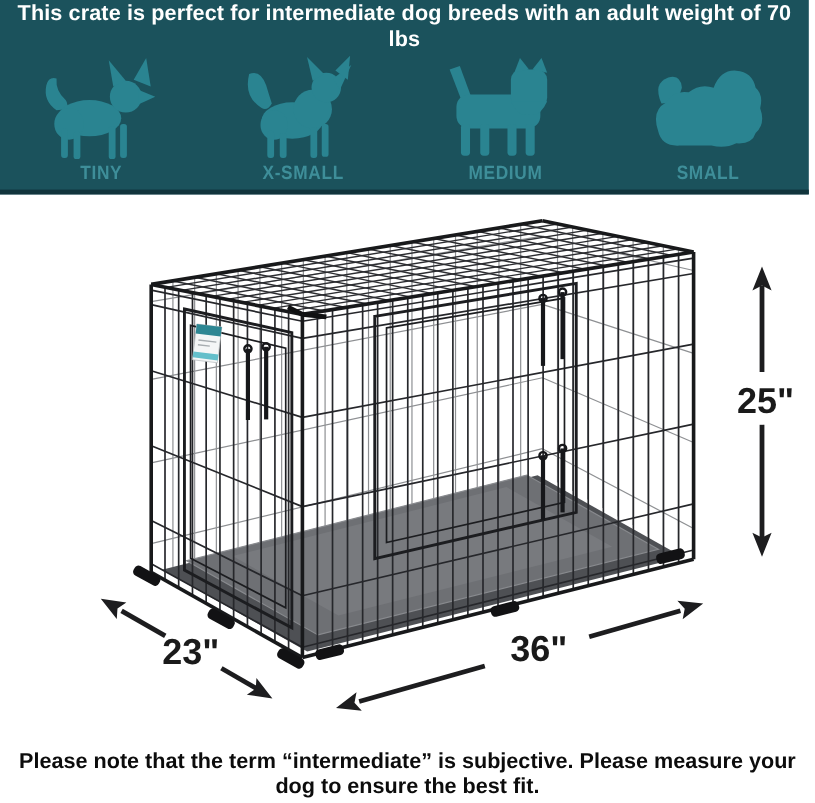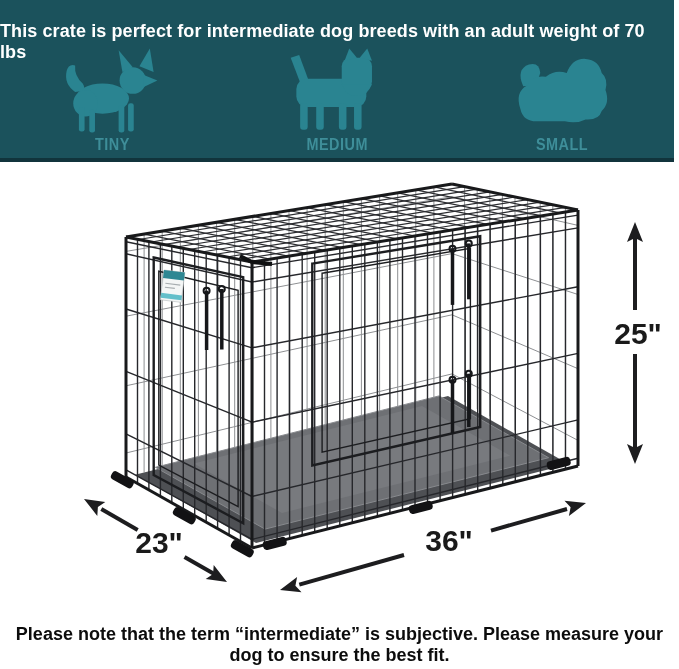--- a/index.html
+++ b/index.html
@@ -1,22 +1,22 @@
 <!DOCTYPE html>
 <html><head>
 <meta charset="utf-8">
 <style>
   html,body{margin:0;padding:0;background:#fff;}
   .page{position:relative;width:679px;height:669px;background:#ffffff;overflow:hidden;
         font-family:"Liberation Sans",sans-serif;}
   
   .banner{position:absolute;top:0;left:0;width:674px;height:158px;background:#1b525c;
           border-bottom:4px solid #11343c;z-index:2;}
-  .headline{color:#ffffff;font-weight:bold;font-size:18px;text-align:left;
-            padding-top:21px;letter-spacing:.1px;}
+  .headline{color:#ffffff;font-weight:bold;font-size:18px;text-align:center;
+            padding-top:1px;letter-spacing:.1px;}
   .sizes-row{position:absolute;left:0;right:0;top:33px;bottom:0;display:flex;}
   .size-item{flex:1;display:flex;flex-direction:column;align-items:center;
              justify-content:flex-end;padding-bottom:4px;}
   .size-item svg{fill:#2a8491;margin-bottom:2px;}
   .size-label{color:#3e8e99;font-weight:bold;font-size:16px;letter-spacing:.6px;
               transform:scaleX(.9);white-space:nowrap;}
   .size-item.highlighted svg{fill:#ffffff;}
   .size-item.highlighted .size-label{color:#ffffff;}
   
   .photo{position:absolute;top:0;left:0;z-index:1;}
@@ -47,20 +47,37 @@
           <rect x="62" y="62" width="6" height="29" rx="2.5"></rect>
           <rect x="72" y="60" width="6" height="30" rx="2.5"></rect>
           <circle cx="77" cy="36" r="14"></circle>
           <path d="M88,30 L103,36 L88,43 Z"></path>
           <path d="M66,27 L62,4 L77,22 Z"></path>
           <path d="M84,21 L95,2 L99,27 Z"></path>
         </svg>
         <span class="size-label">TINY</span>
       </div>
 
+      <div class="size-item">
+        <svg width="104" height="88" viewBox="0 0 110 92">
+          <path d="M18,46 Q2,36 7,16 Q17,12 22,26 Q25,36 27,42 Q23,49 18,46 Z"></path>
+          <ellipse cx="45" cy="57" rx="27" ry="16"></ellipse>
+          <circle cx="63" cy="47" r="17"></circle>
+          <ellipse cx="29" cy="61" rx="12" ry="13"></ellipse>
+          <rect x="23" y="66" width="6" height="24" rx="2.5"></rect>
+          <rect x="34" y="68" width="6" height="22" rx="2.5"></rect>
+          <rect x="61" y="63" width="6" height="27" rx="2.5"></rect>
+          <rect x="71" y="60" width="6" height="29" rx="2.5"></rect>
+          <circle cx="75" cy="28" r="13"></circle>
+          <path d="M81,20 L97,8 L87,30 Z"></path>
+          <path d="M63,22 L58,1 L73,16 Z"></path>
+          <path d="M83,13 L96,0 L94,21 Z"></path>
+        </svg>
+        <span class="size-label">X-SMALL</span>
+      </div>
 
       <div class="size-item">
         <svg width="104" height="88" viewBox="0 0 110 92">
           <path d="M16,38 L6,12 L15,9 L25,36 Z"></path>
           <rect x="12" y="34" width="74" height="30" rx="11"></rect>
           <rect x="16" y="60" width="8" height="28" rx="3"></rect>
           <rect x="33" y="60" width="8" height="28" rx="3"></rect>
           <rect x="57" y="60" width="8" height="28" rx="3"></rect>
           <rect x="73" y="60" width="8" height="28" rx="3"></rect>
           <rect x="60" y="12" width="32" height="34" rx="9"></rect>

